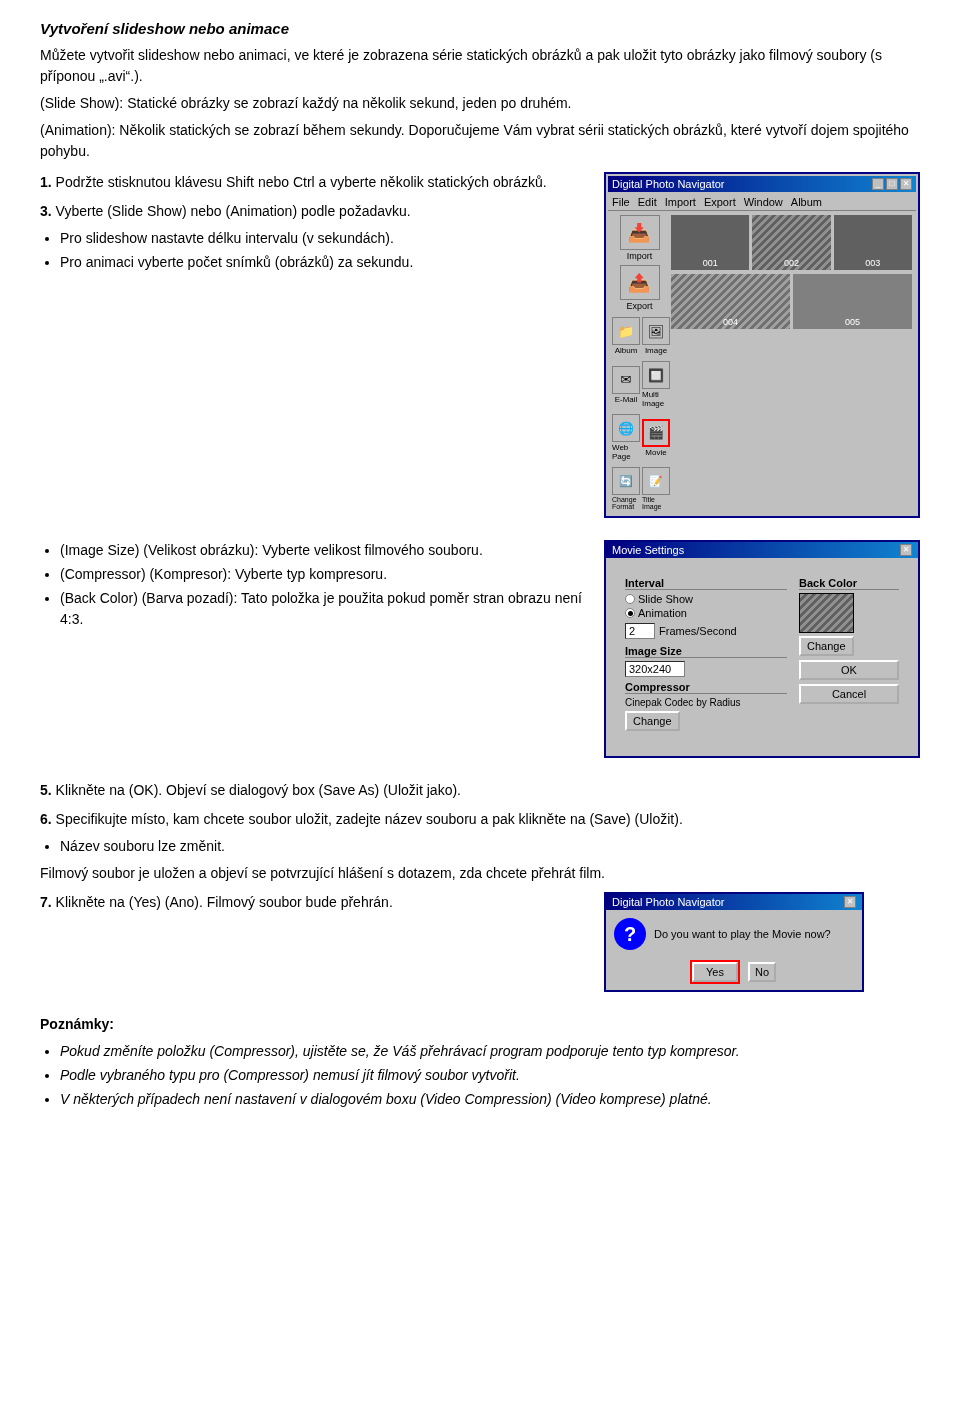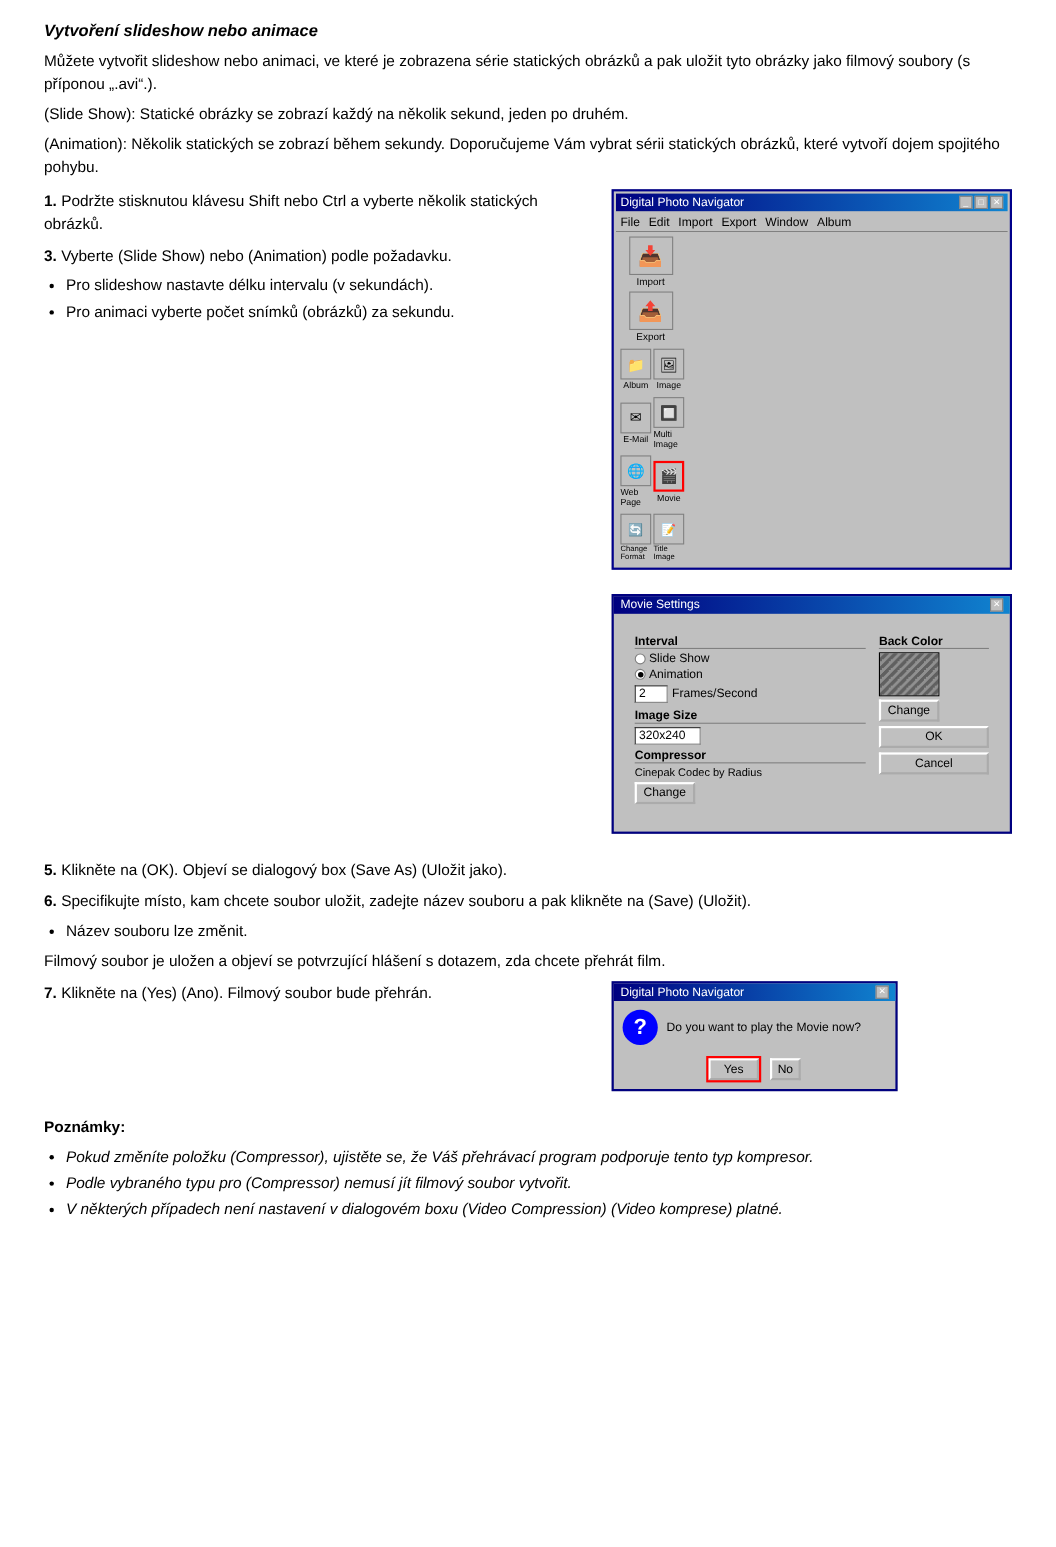--- a/index.html
+++ b/index.html
@@ -20,21 +20,21 @@
     p { margin-bottom: 6px; line-height: 1.5; }
     .two-col {
       display: flex;
       gap: 16px;
       margin-bottom: 12px;
     }
     .two-col .text-col {
       flex: 1;
     }
     .two-col .img-col {
-      width: 364px;
+      width: 316px;
       flex-shrink: 0;
     }
     .screenshot-box {
       border: 2px solid #00008B;
       background: #c0c0c0;
       padding: 2px;
       font-size: 11px;
       margin-bottom: 10px;
     }
     .screenshot-titlebar {
@@ -392,29 +392,60 @@
               <div style="display:flex;flex-direction:column;align-items:center;">
                 <div class="side-icon-box" style="width:28px;height:28px;font-size:11px;">🔄</div>
                 <span style="font-size:7px;">Change Format</span>
               </div>
               <div style="display:flex;flex-direction:column;align-items:center;">
                 <div class="side-icon-box" style="width:28px;height:28px;font-size:11px;">📝</div>
                 <span style="font-size:7px;">Title Image</span>
               </div>
             </div>
           </div>
+          <div class="main-area">
+            <div class="img-grid">
+              <div class="img-thumb">
+                <div class="wave-bg"></div>
+                <span style="position:relative;z-index:1;">001</span>
+              </div>
+              <div class="img-thumb">
+                <div class="wave-bg2"></div>
+                <span style="position:relative;z-index:1;">002</span>
+              </div>
+              <div class="img-thumb">
+                <div class="wave-bg"></div>
+                <span style="position:relative;z-index:1;">003</span>
+              </div>
+            </div>
+            <div class="img-thumb-bottom">
+              <div class="img-thumb2" style="position:relative;">
+                <div class="wave-bg2" style="position:absolute;top:0;left:0;width:100%;height:100%;background:linear-gradient(135deg,#a0a0a0 25%,#707070 25%,#707070 50%,#a0a0a0 50%,#a0a0a0 75%,#707070 75%);background-size:8px 8px;"></div>
+                <span style="position:relative;z-index:1;">004</span>
+              </div>
+              <div class="img-thumb2" style="position:relative;">
+                <div style="position:absolute;top:0;left:0;width:100%;height:100%;background:#808080;"></div>
+                <span style="position:relative;z-index:1;">005</span>
+              </div>
+            </div>
+          </div>
         </div>
       </div>
     </div>
   </div>
 </div>
 
 <div class="two-col">
   <div class="text-col">
     <div class="step-section">
+      <ul>
+        <li>(Image Size) (Velikost obrázku): Vyberte velikost filmového souboru.</li>
+        <li>(Compressor) (Kompresor): Vyberte typ kompresoru.</li>
+        <li>(Back Color) (Barva pozadí): Tato položka je použita pokud poměr stran obrazu není 4:3.</li>
+      </ul>
     </div>
   </div>
   <div class="img-col">
     <div class="dialog-box">
       <div class="dialog-titlebar">
         <span>Movie Settings</span>
         <div class="win-btns">
           <div class="win-btn">✕</div>
         </div>
       </div>

